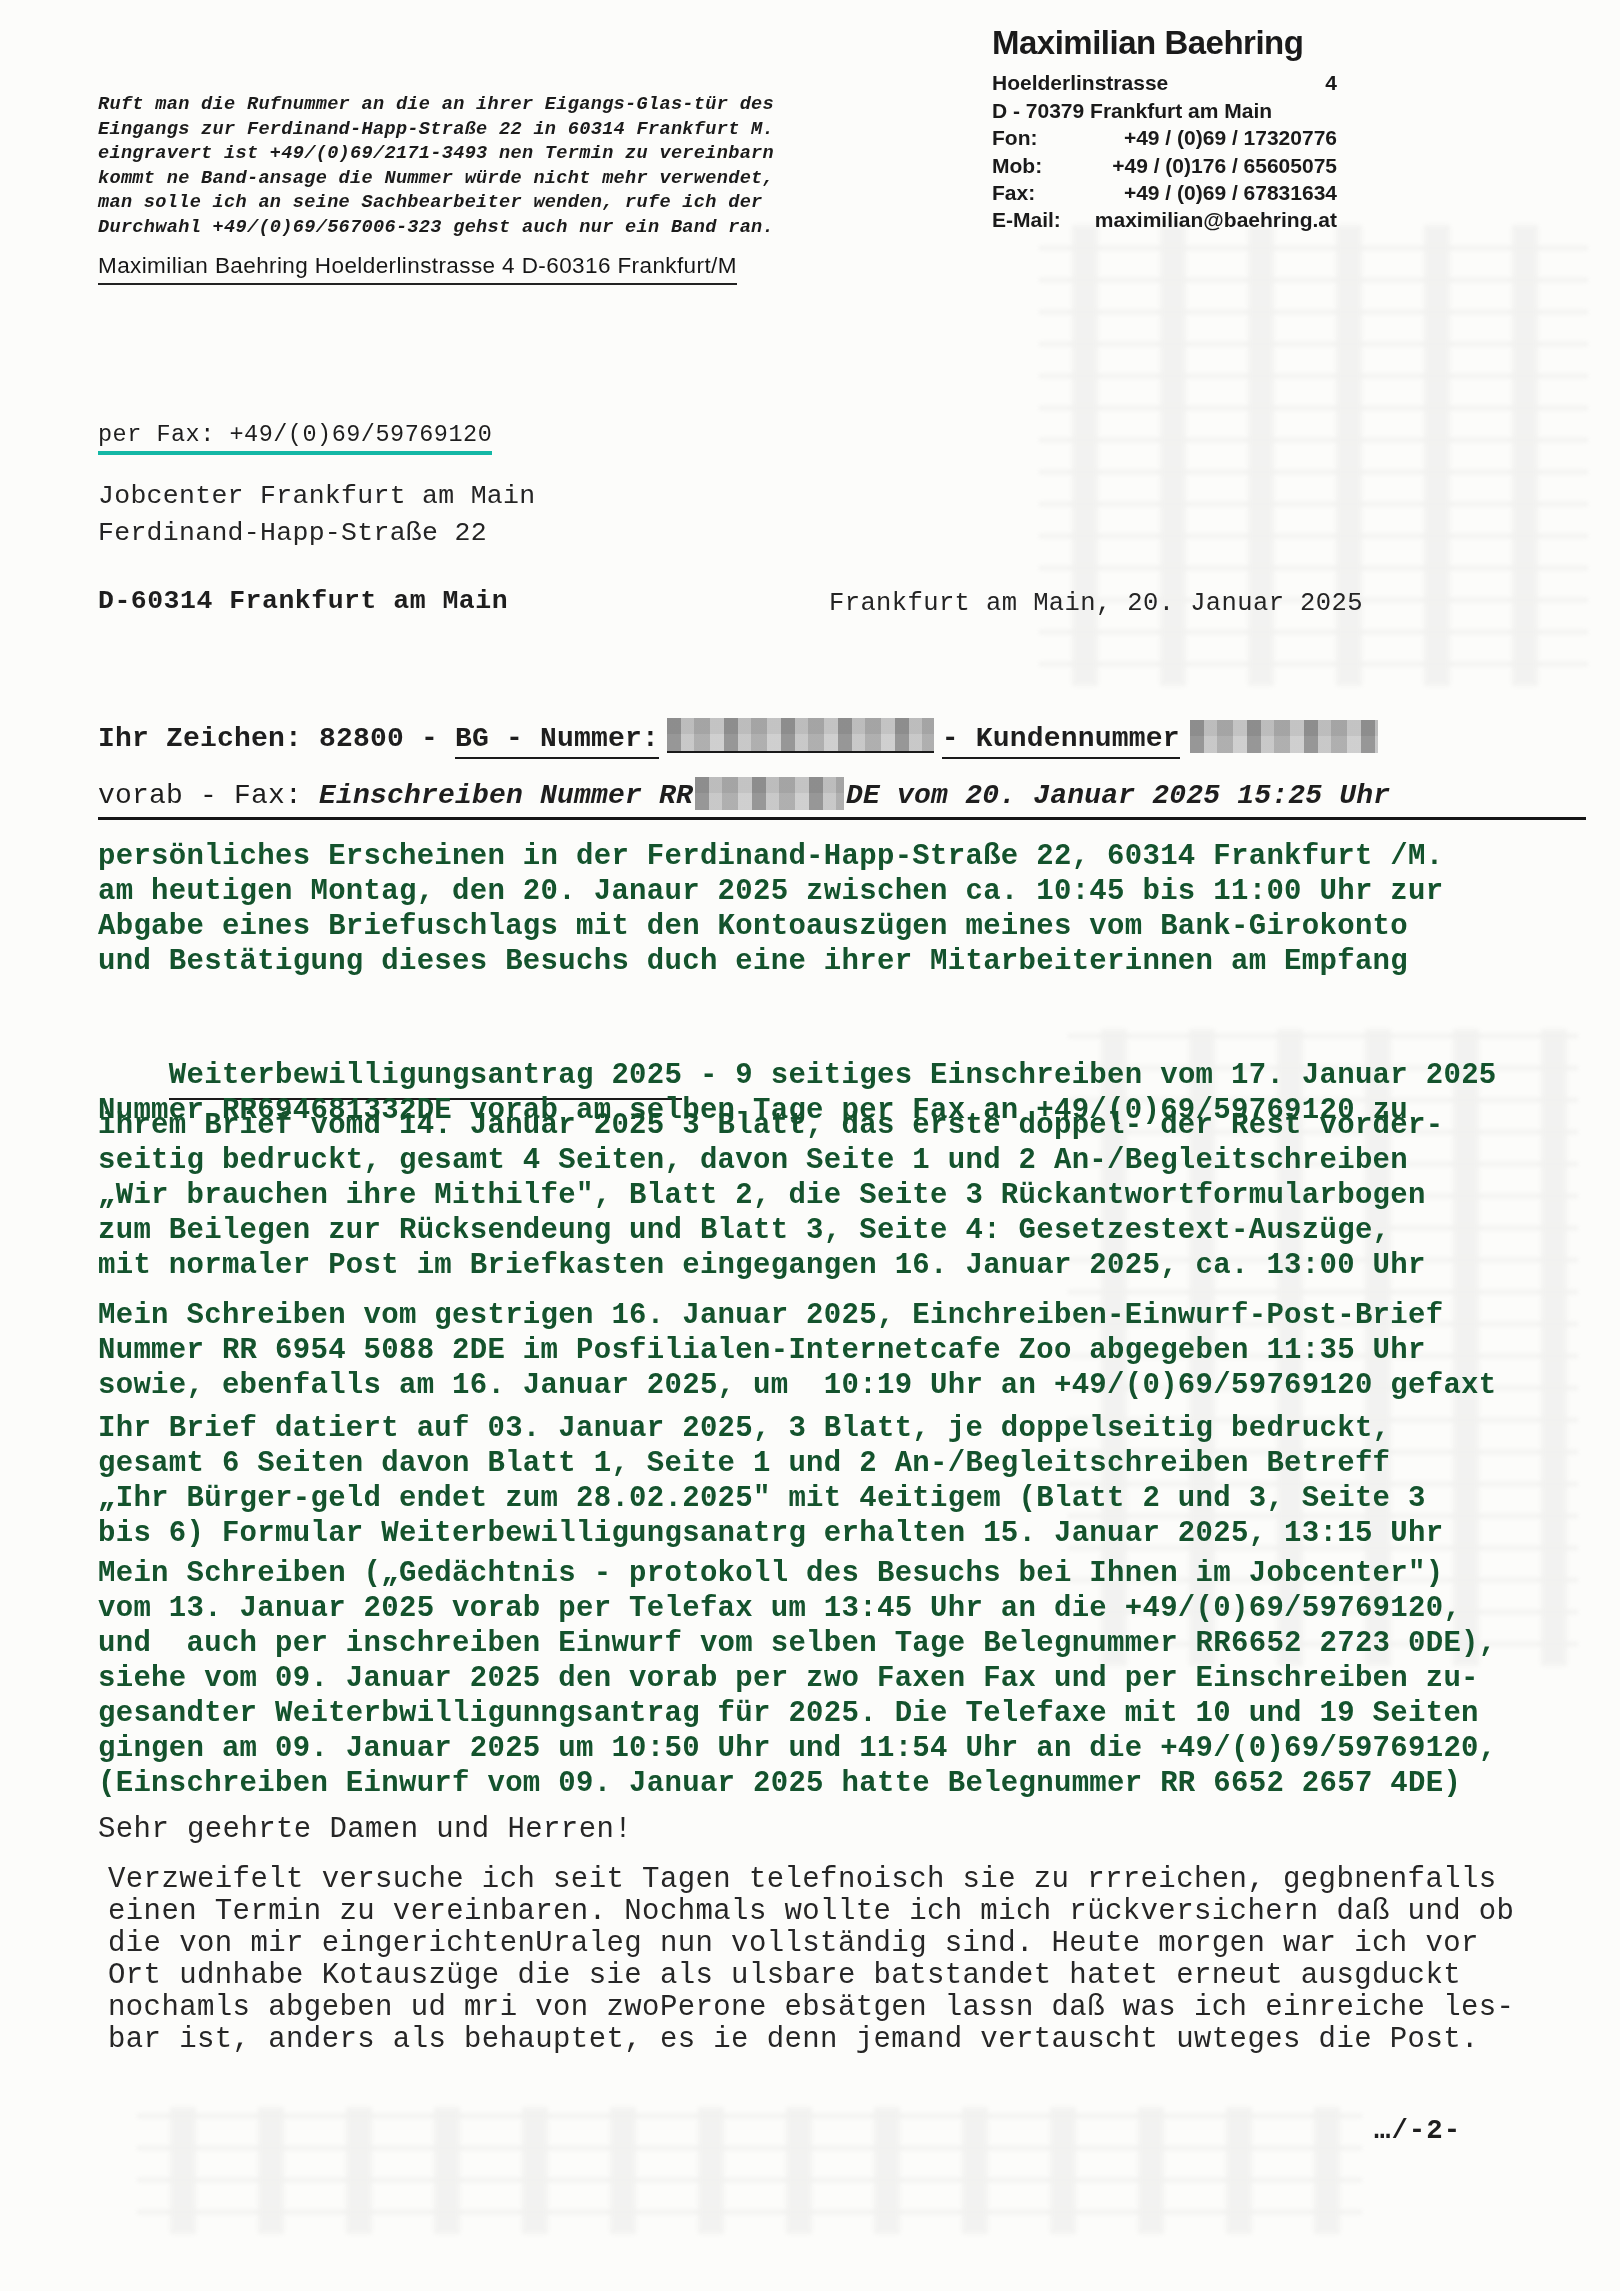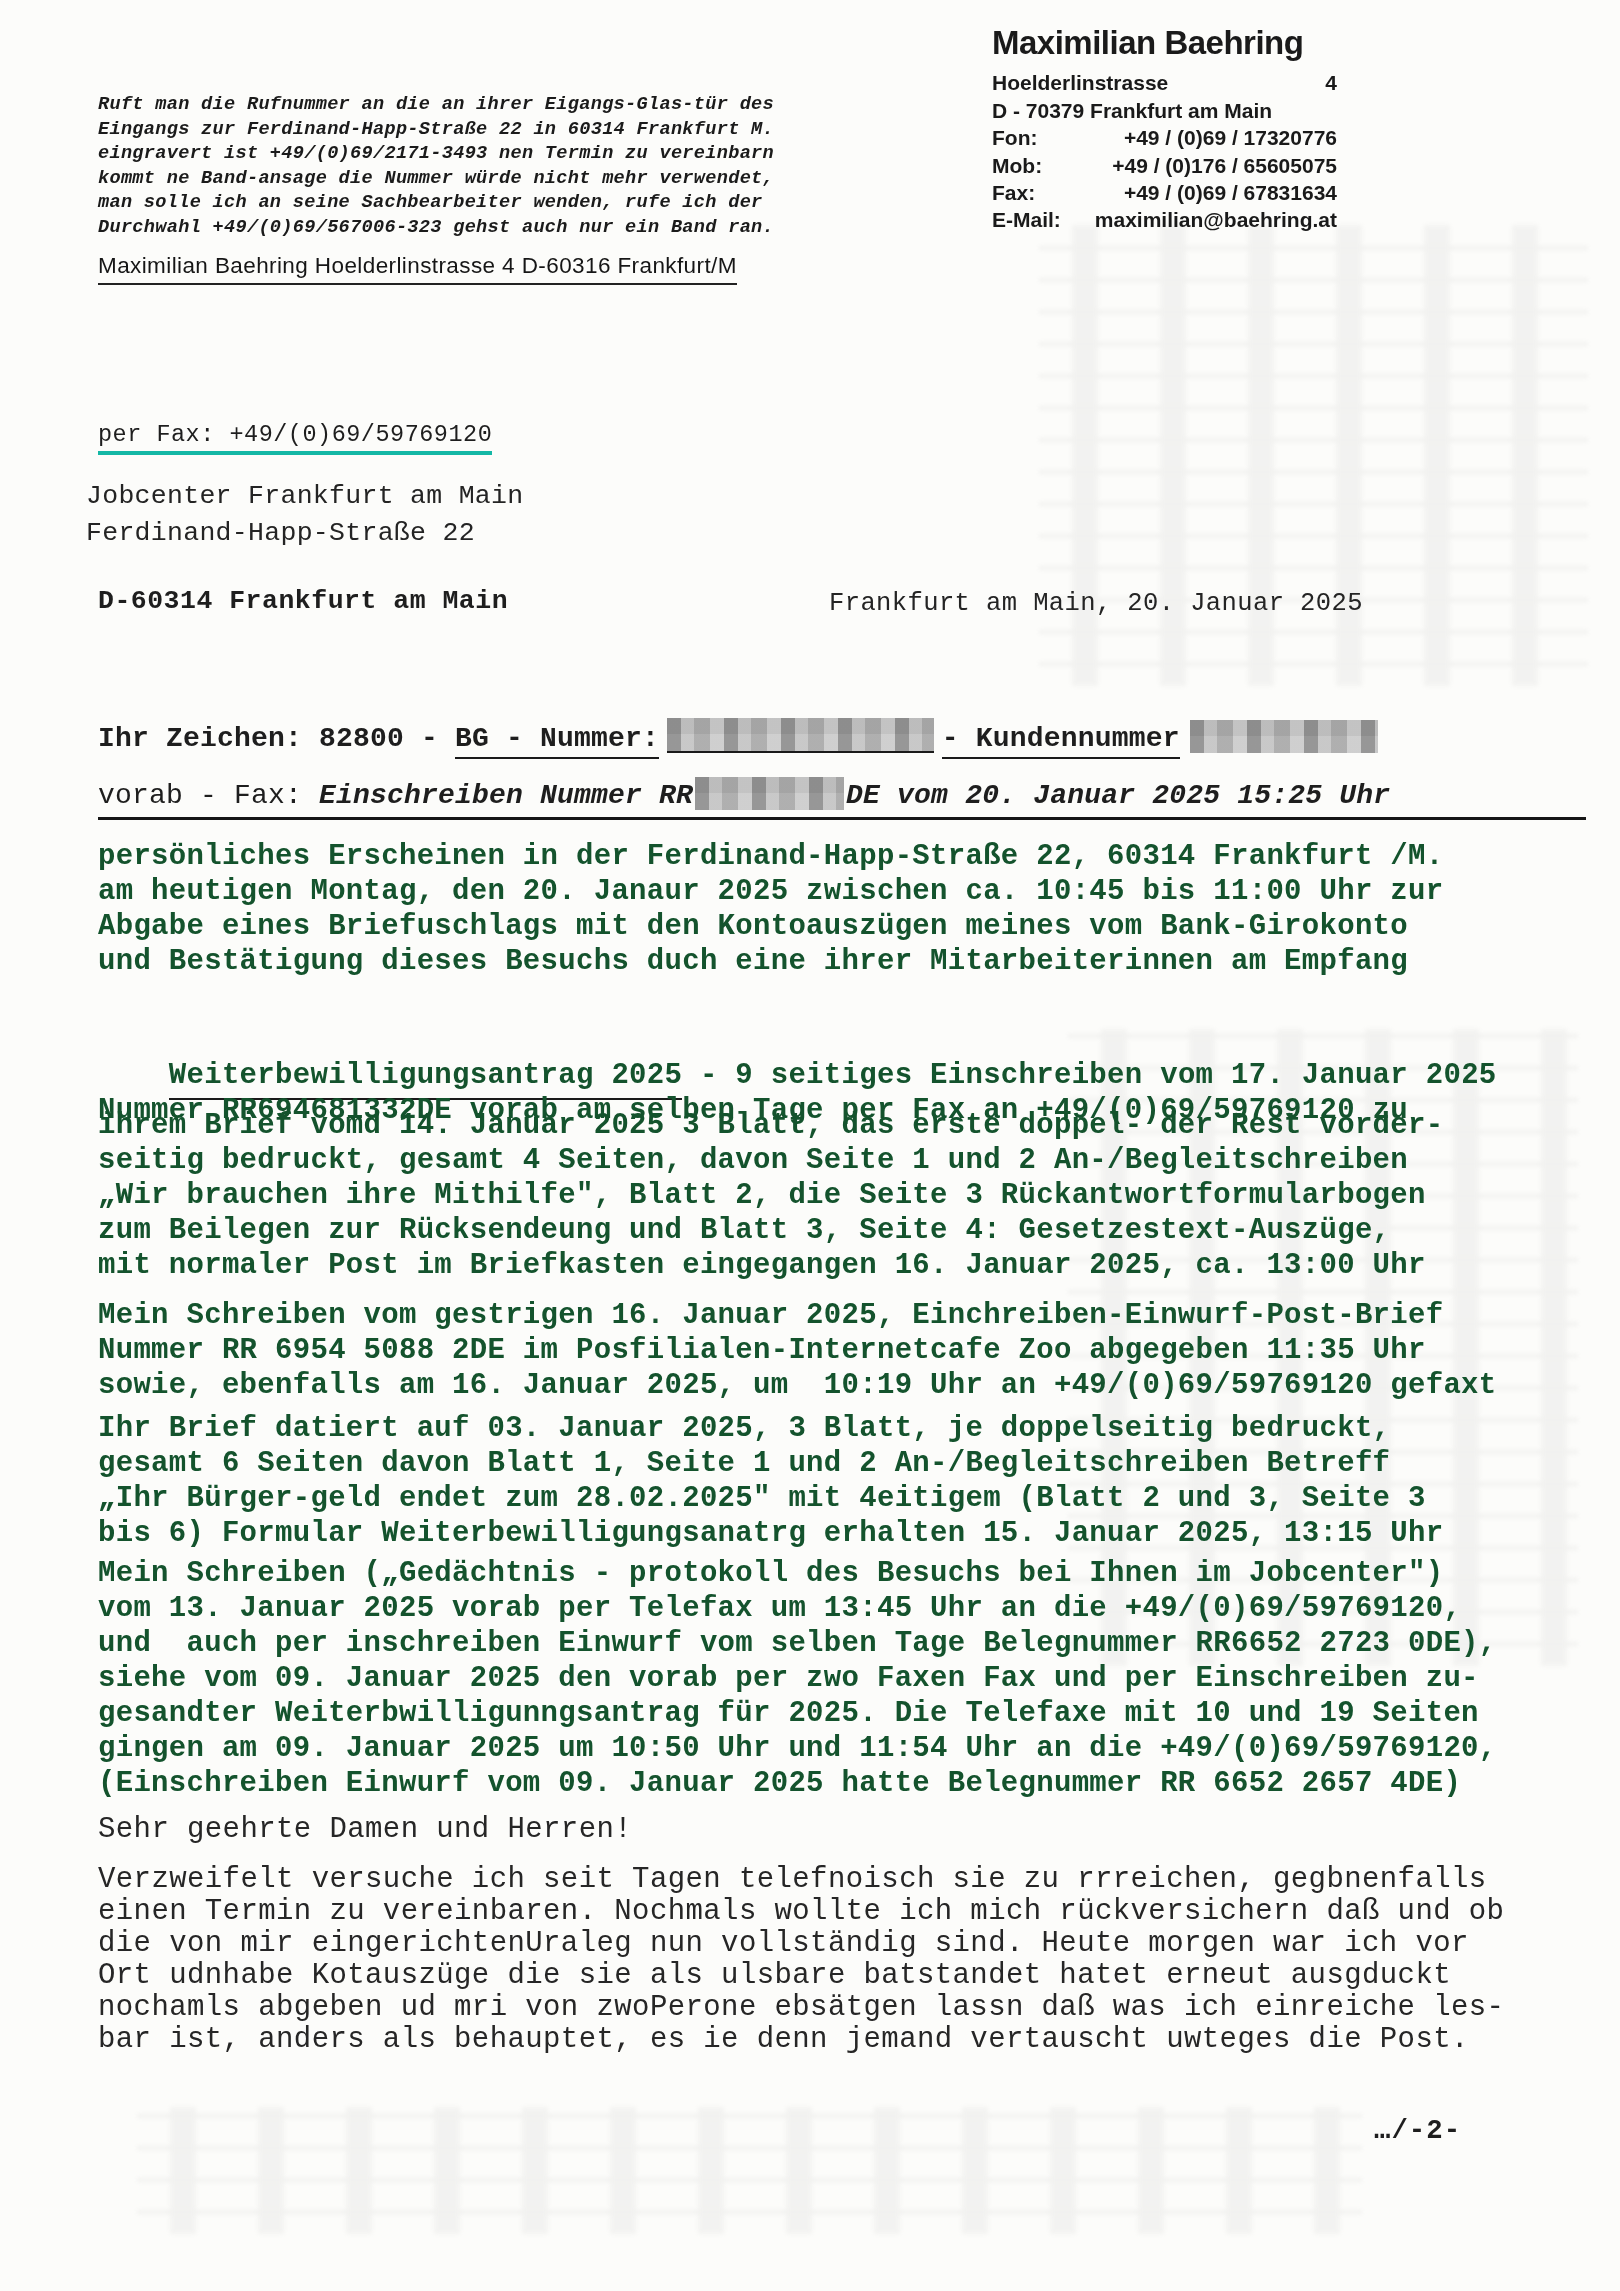--- a/index.html
+++ b/index.html
@@ -54,21 +54,21 @@
     font-size:22.5px;font-weight:400;letter-spacing:0.4px;
     color:#161616;
     border-bottom:2px solid #222;padding-bottom:3.9px;
   }
   .fax-line{
     left:98px;top:421px;
     font-size:23.5px;font-weight:500;letter-spacing:0.5px;
     border-bottom:4px solid #14b8a6;padding-bottom:2.9px;
   }
   .recipient{
-    left:86px;top:478px;
+    left:98px;top:478px;
     font-size:26.5px;line-height:37px;letter-spacing:0.3px;color:#242424;
   }
   .city{
     left:98px;top:586px;
     font-size:26.5px;font-weight:700;letter-spacing:0.5px;
   }
   .date{
     left:829px;top:589px;
     font-size:25.5px;letter-spacing:0.4px;color:#242424;
   }
@@ -107,21 +107,21 @@
   .p3{top:1108px;}
   .p4{top:1298px;}
   .p5{top:1411px;}
   .p6{top:1556px;}
 
   .salutation{
     left:98px;top:1813px;
     font-size:29px;font-weight:400;letter-spacing:0.4px;color:#262626;
   }
   .closing{
-    left:98px;top:1864px;
+    left:108px;top:1864px;
     font-size:29px;line-height:32px;font-weight:400;letter-spacing:0.4px;color:#262626;
   }
   .footer{
     left:1374px;top:2115px;
     font-size:27.4px;font-weight:700;letter-spacing:1px;
   }
 </style>
 </head>
 <body>
 

